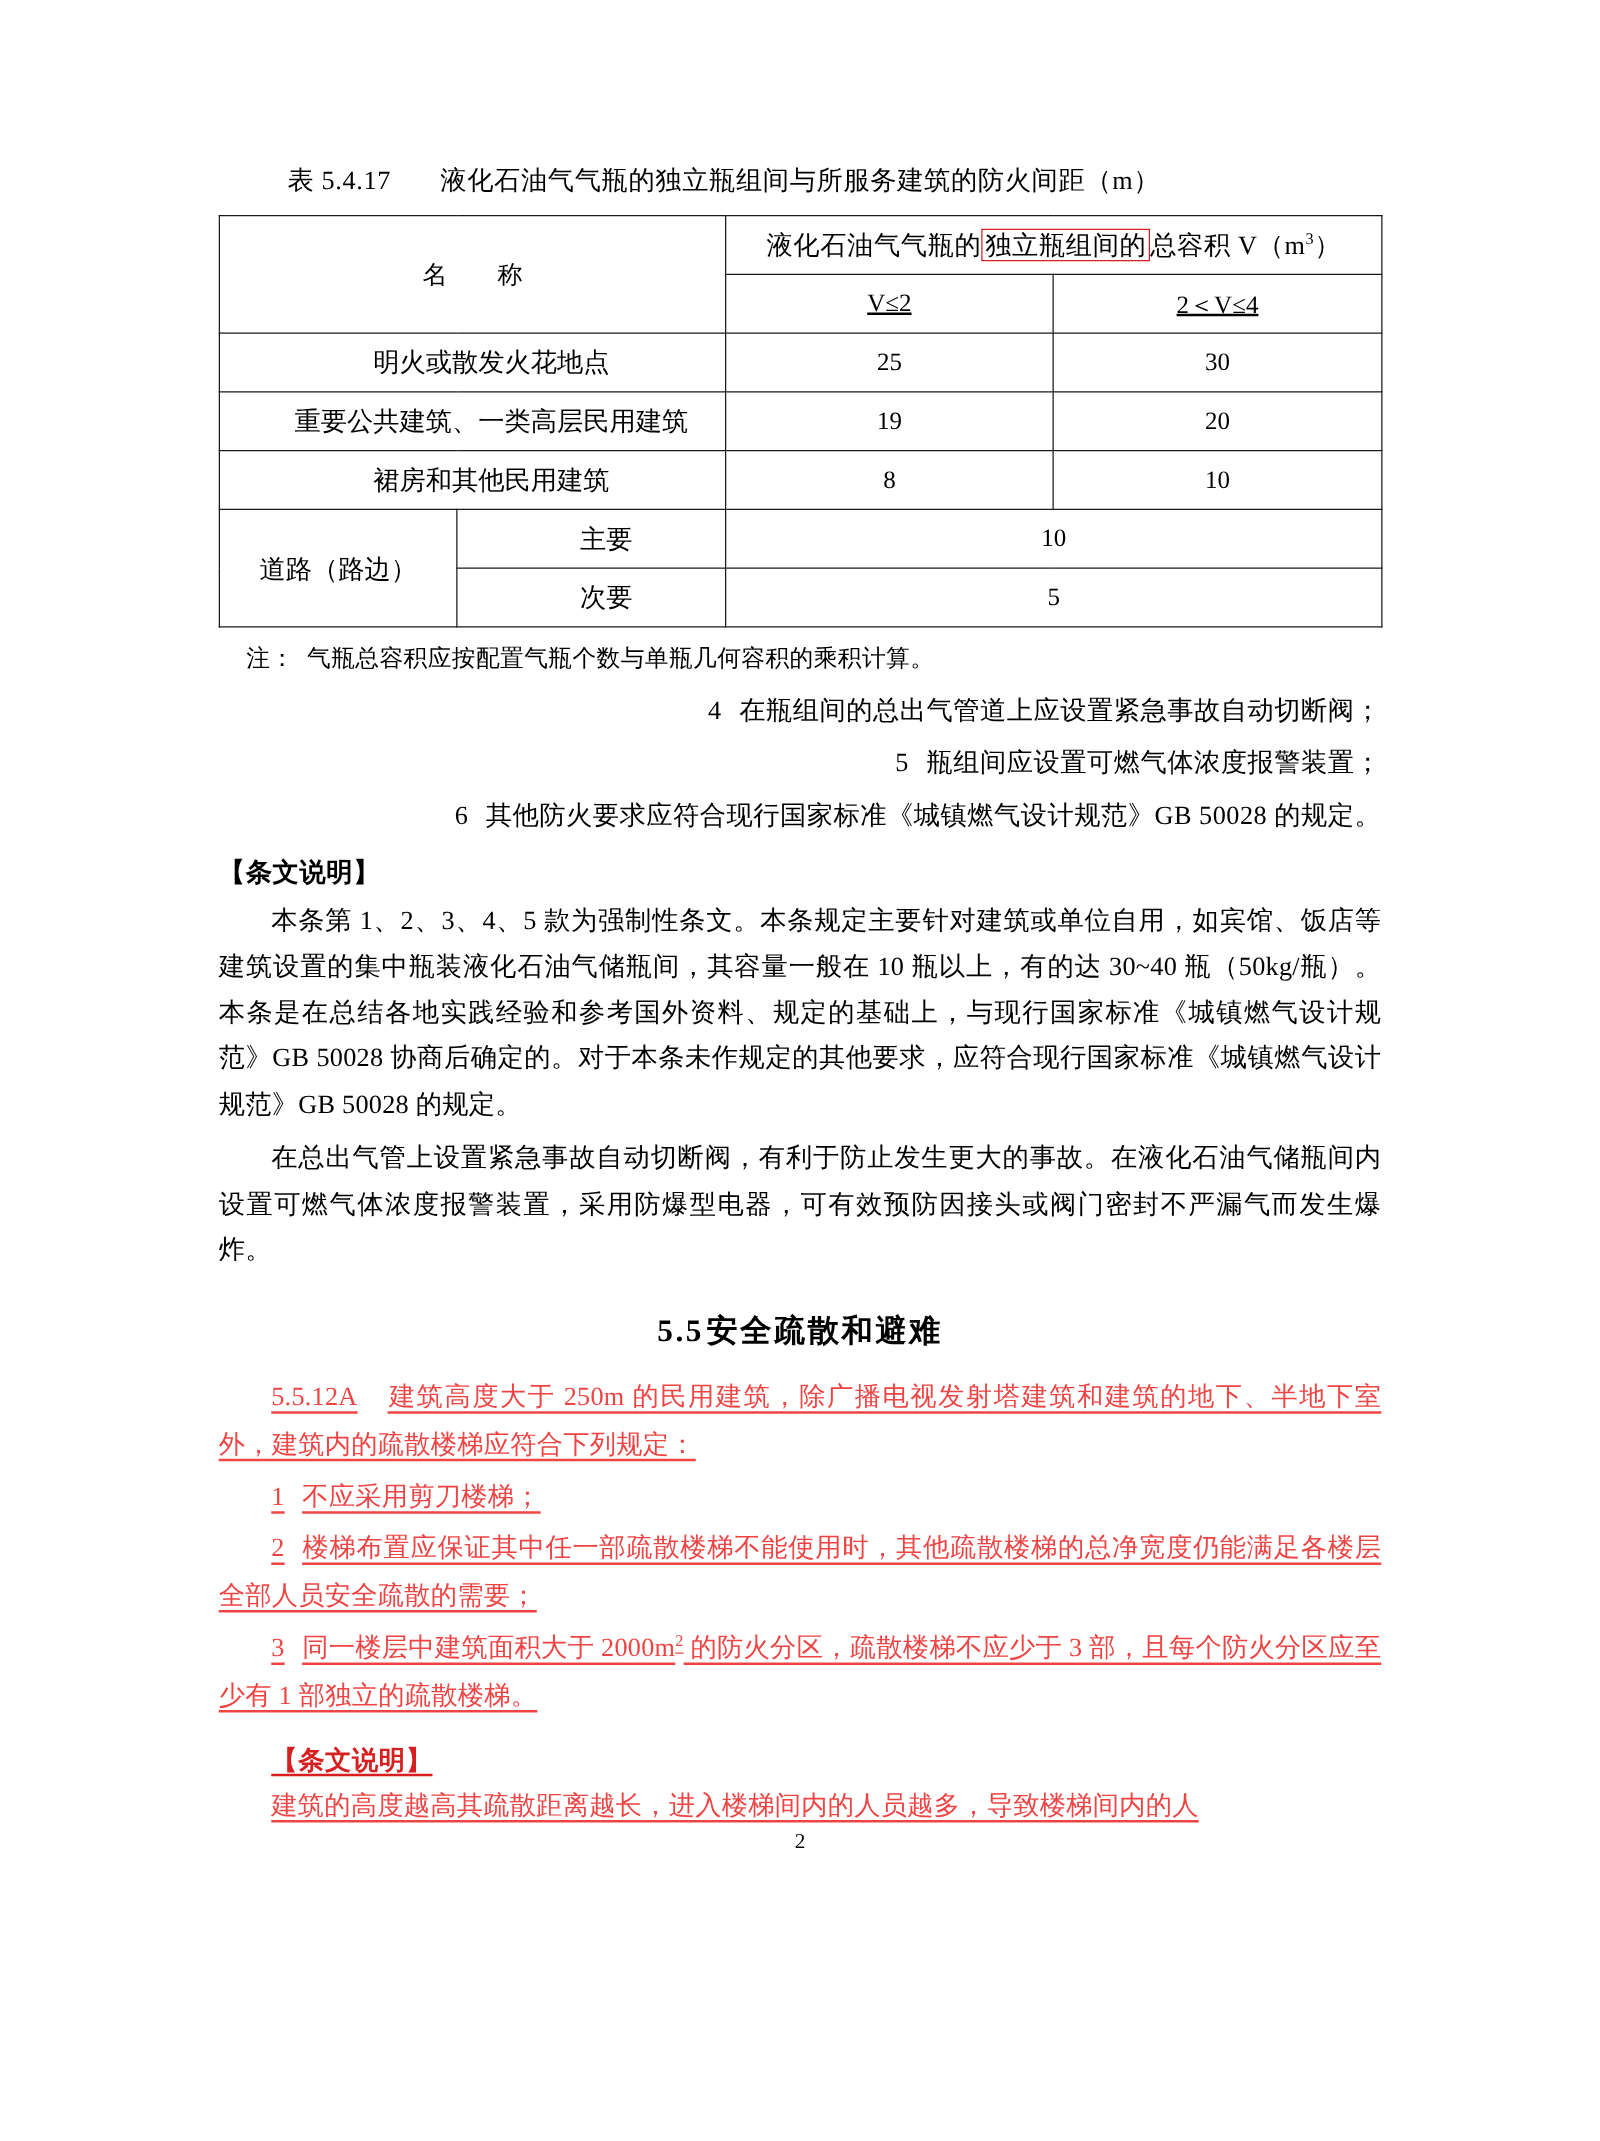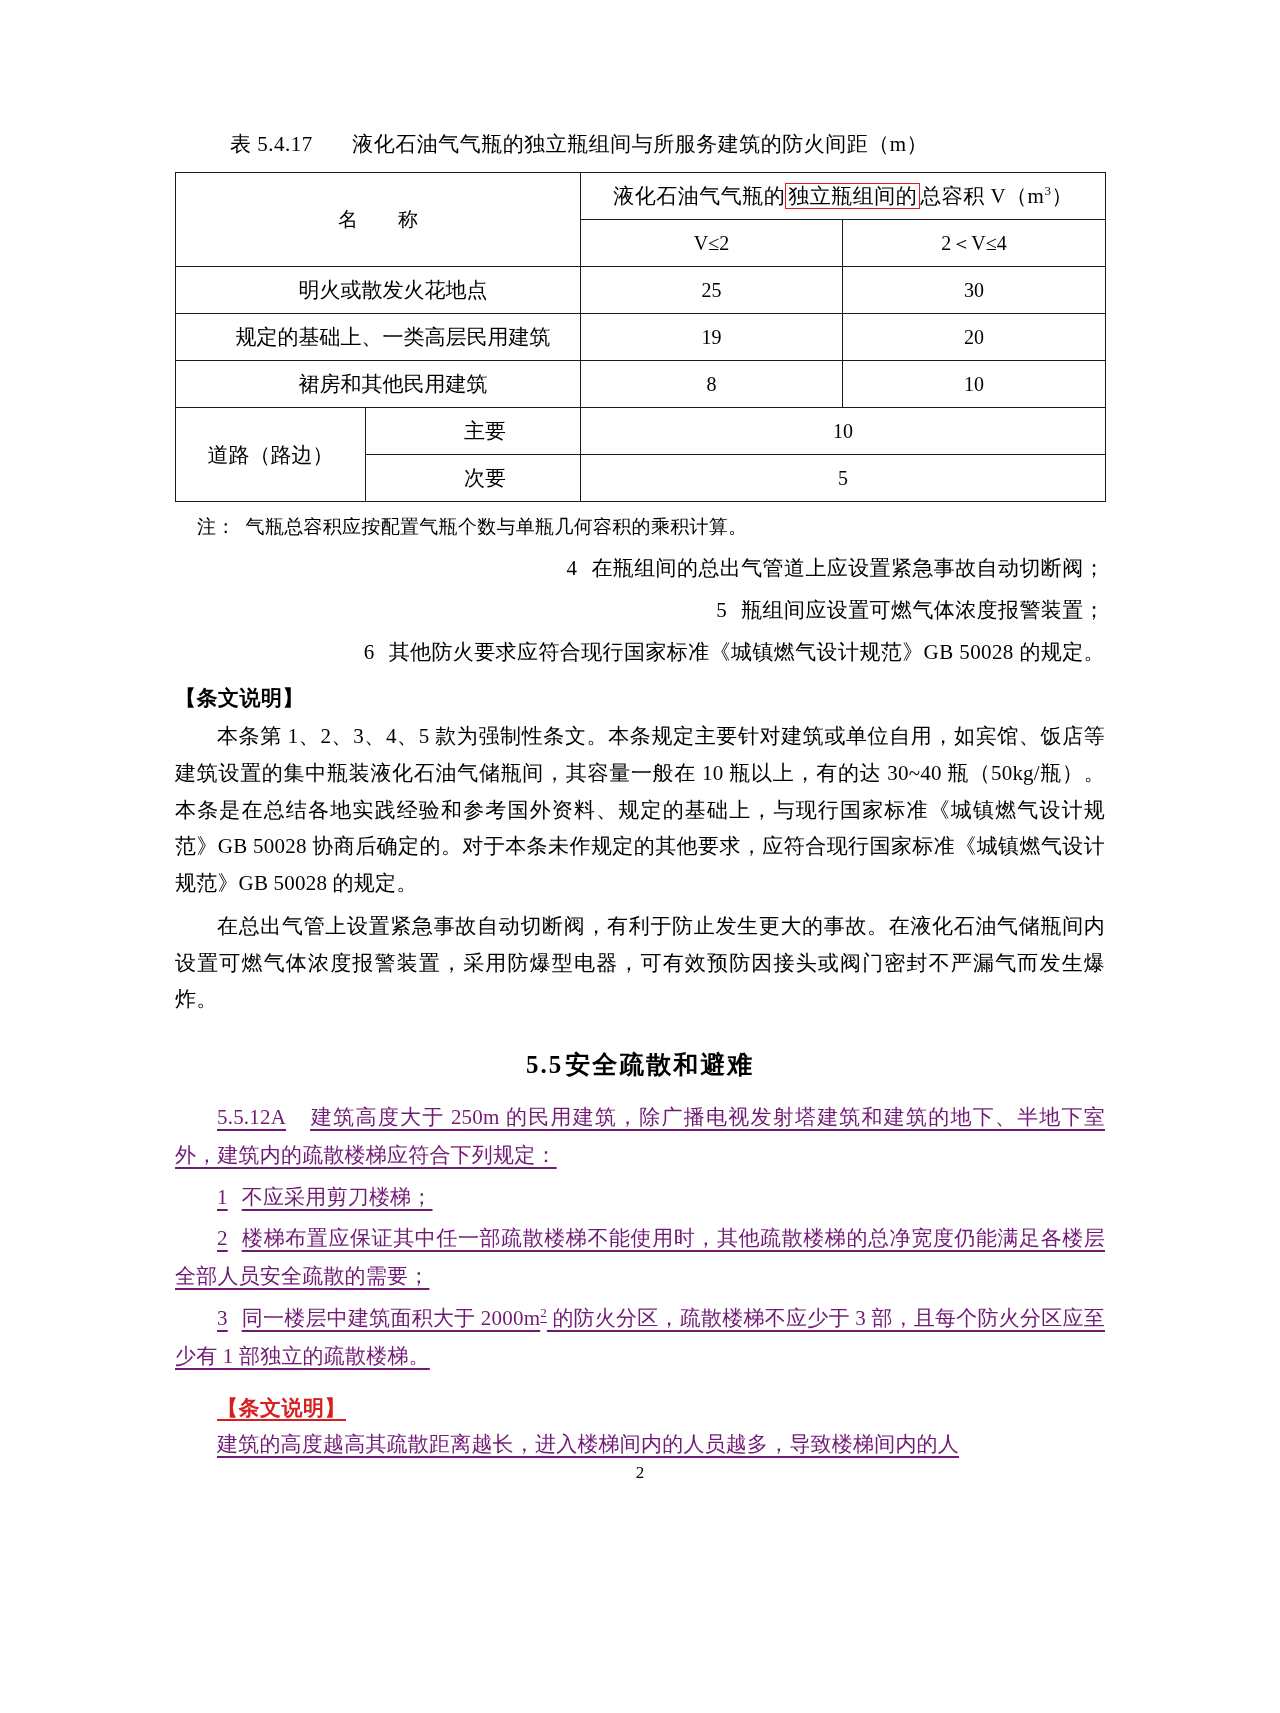--- a/index.html
+++ b/index.html
@@ -60,20 +60,21 @@
   .sup {
     font-size: 13px;
     vertical-align: super;
   }
   .head-total {
     font-size: 21px;
     letter-spacing: 0.5px;
   }
   .subhead {
     font-size: 20px;
+    text-decoration: underline;
   }
   .row-label {
     text-align: left;
     padding-left: 30px !important;
     font-size: 21px;
   }
   .road-label {
     text-align: center;
     font-size: 21px;
   }
@@ -130,21 +131,21 @@
     text-align: center;
     margin: 30px 0 18px 0;
     letter-spacing: 2px;
   }
   h2.section .sec-num {
     margin-right: 2px;
   }
 
   
   .red-block {
-    color: #701a75;
+    color: #ef4444;
     font-size: 21px;
     line-height: 1.8;
     text-align: justify;
     letter-spacing: 0.2px;
   }
   .red-block p {
     margin: 4px 0 0 0;
     text-indent: 42px;
   }
   .red-block .u {
@@ -201,21 +202,21 @@
         <td class="subhead">V≤2</td>
         <td class="subhead">2＜V≤4</td>
       </tr>
 
       <tr>
         <td colspan="2" class="row-label">明火或散发火花地点</td>
         <td>25</td>
         <td>30</td>
       </tr>
       <tr>
-        <td colspan="2" class="row-label">规定的基础上、一类高层民用建筑</td>
+        <td colspan="2" class="row-label">重要公共建筑、一类高层民用建筑</td>
         <td>19</td>
         <td>20</td>
       </tr>
       <tr>
         <td colspan="2" class="row-label">裙房和其他民用建筑</td>
         <td>8</td>
         <td>10</td>
       </tr>
 
       <tr>

